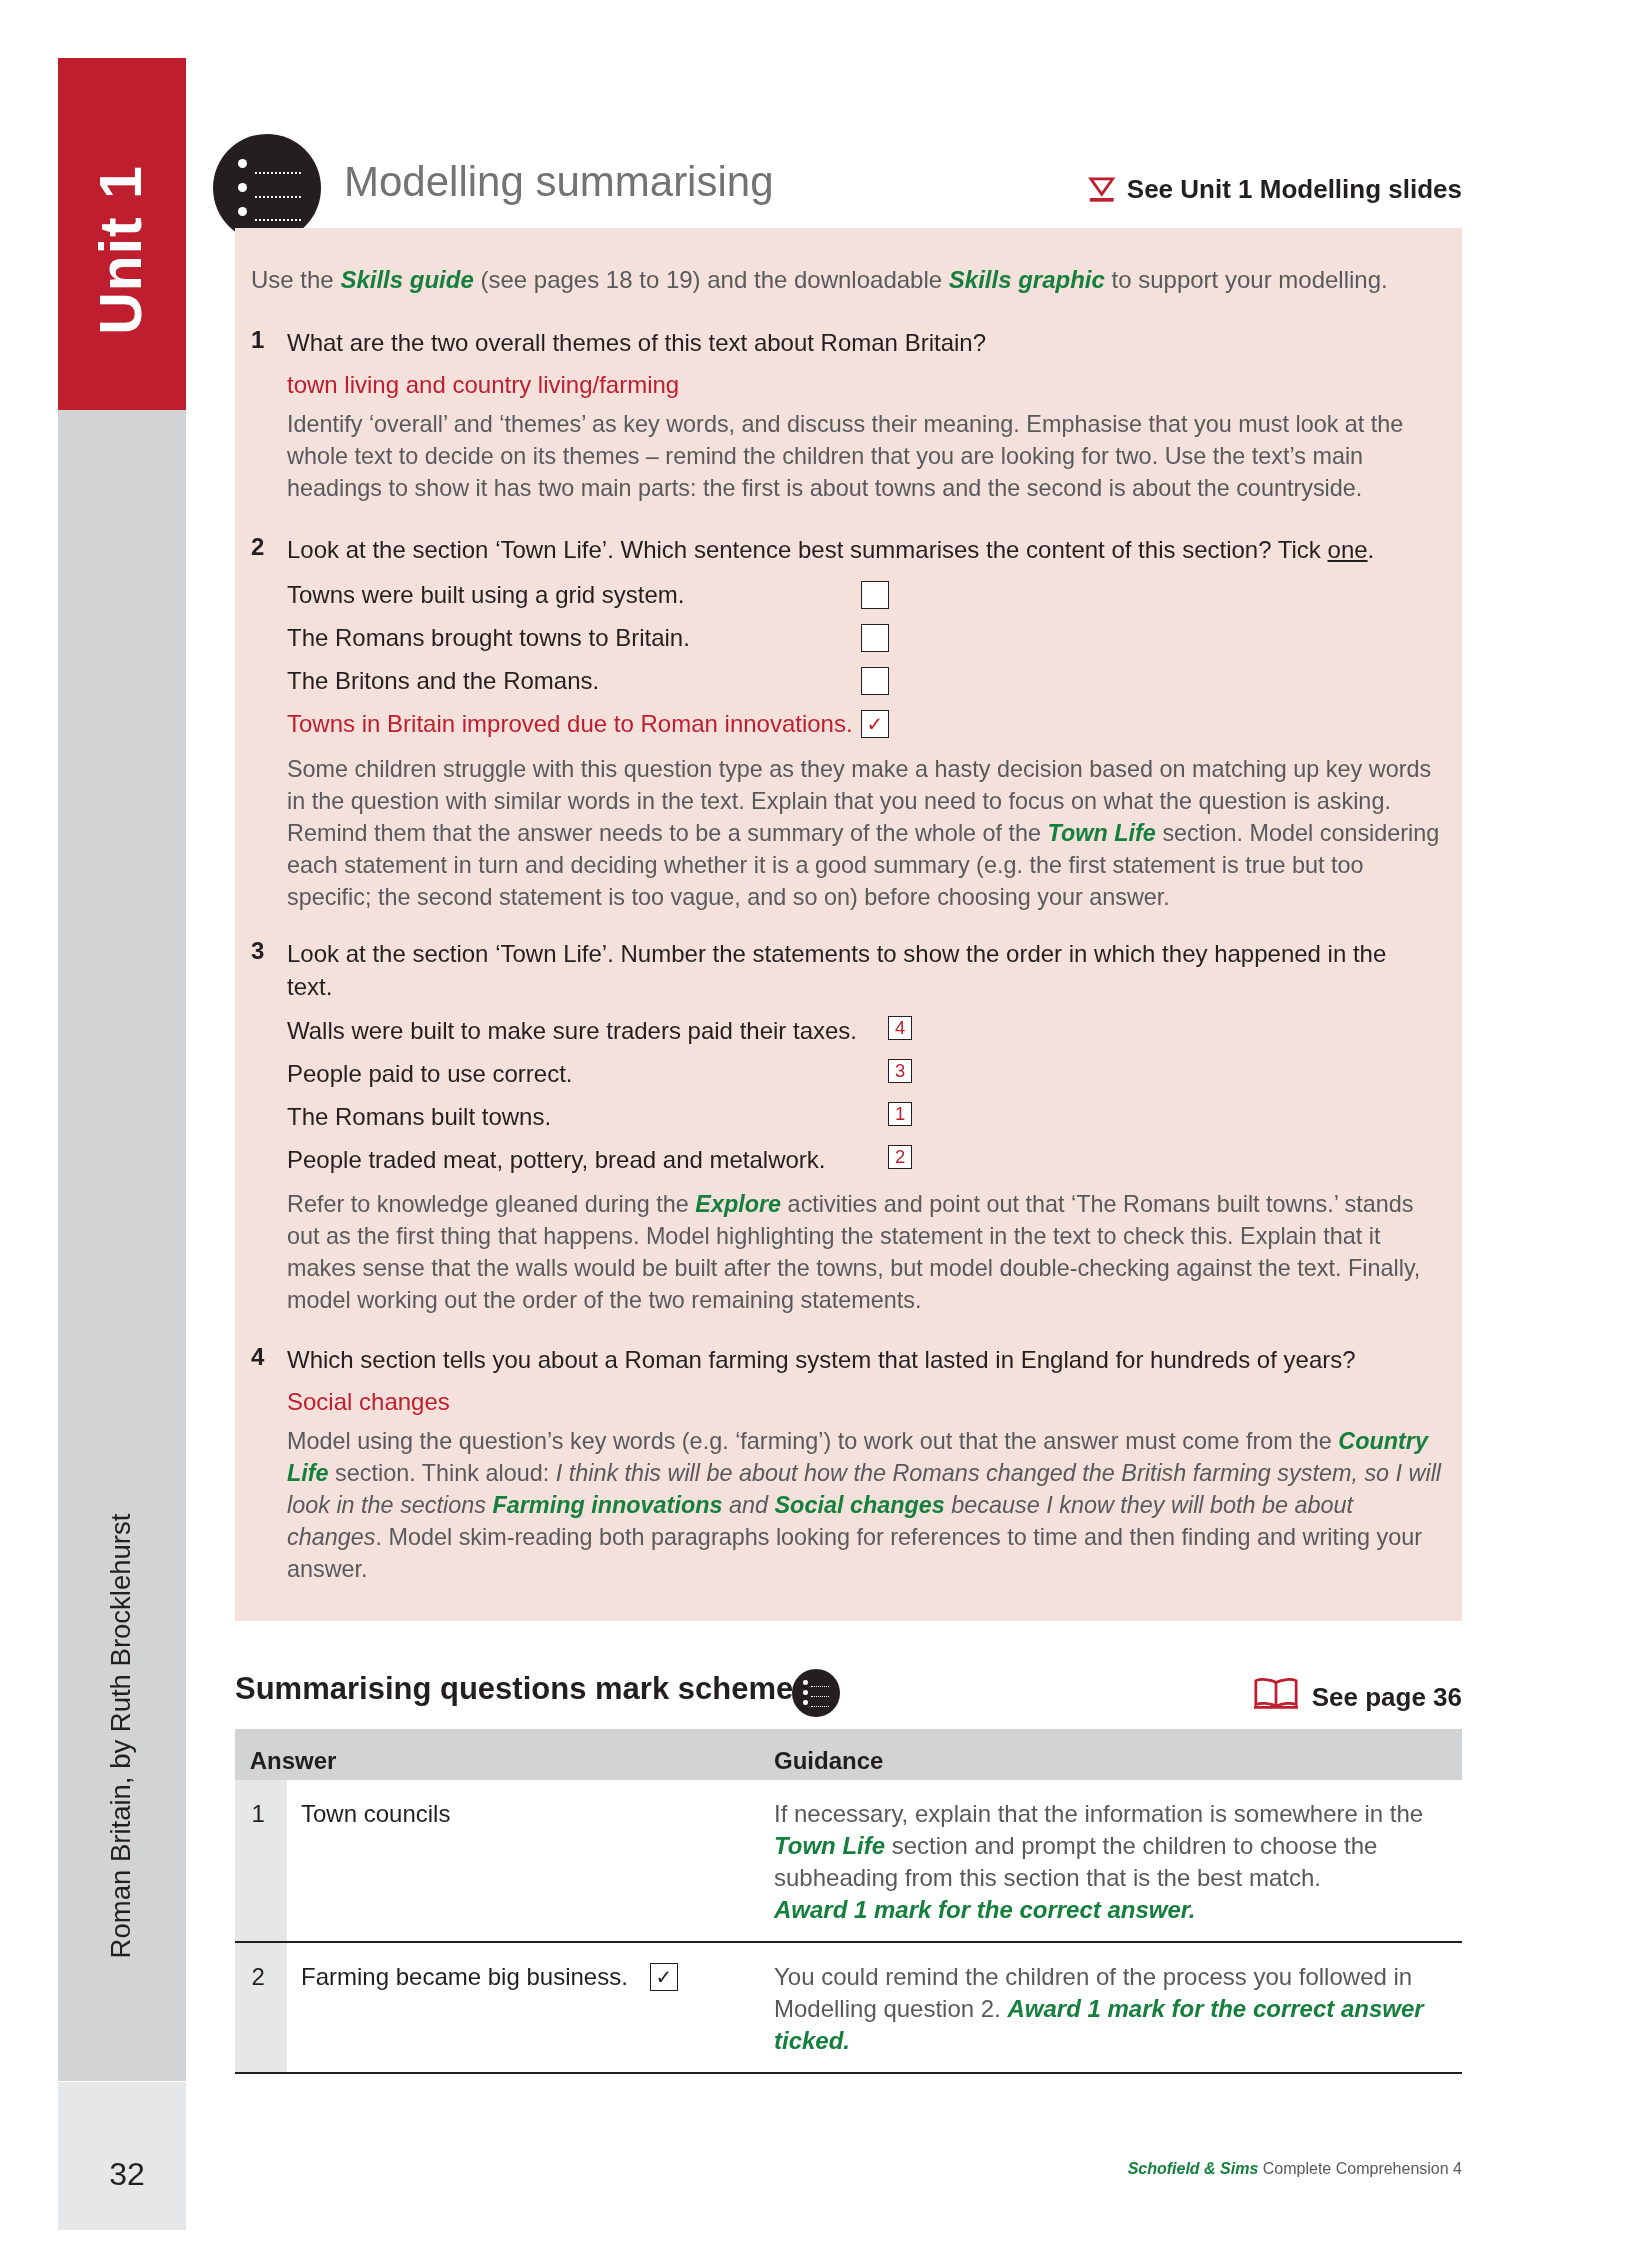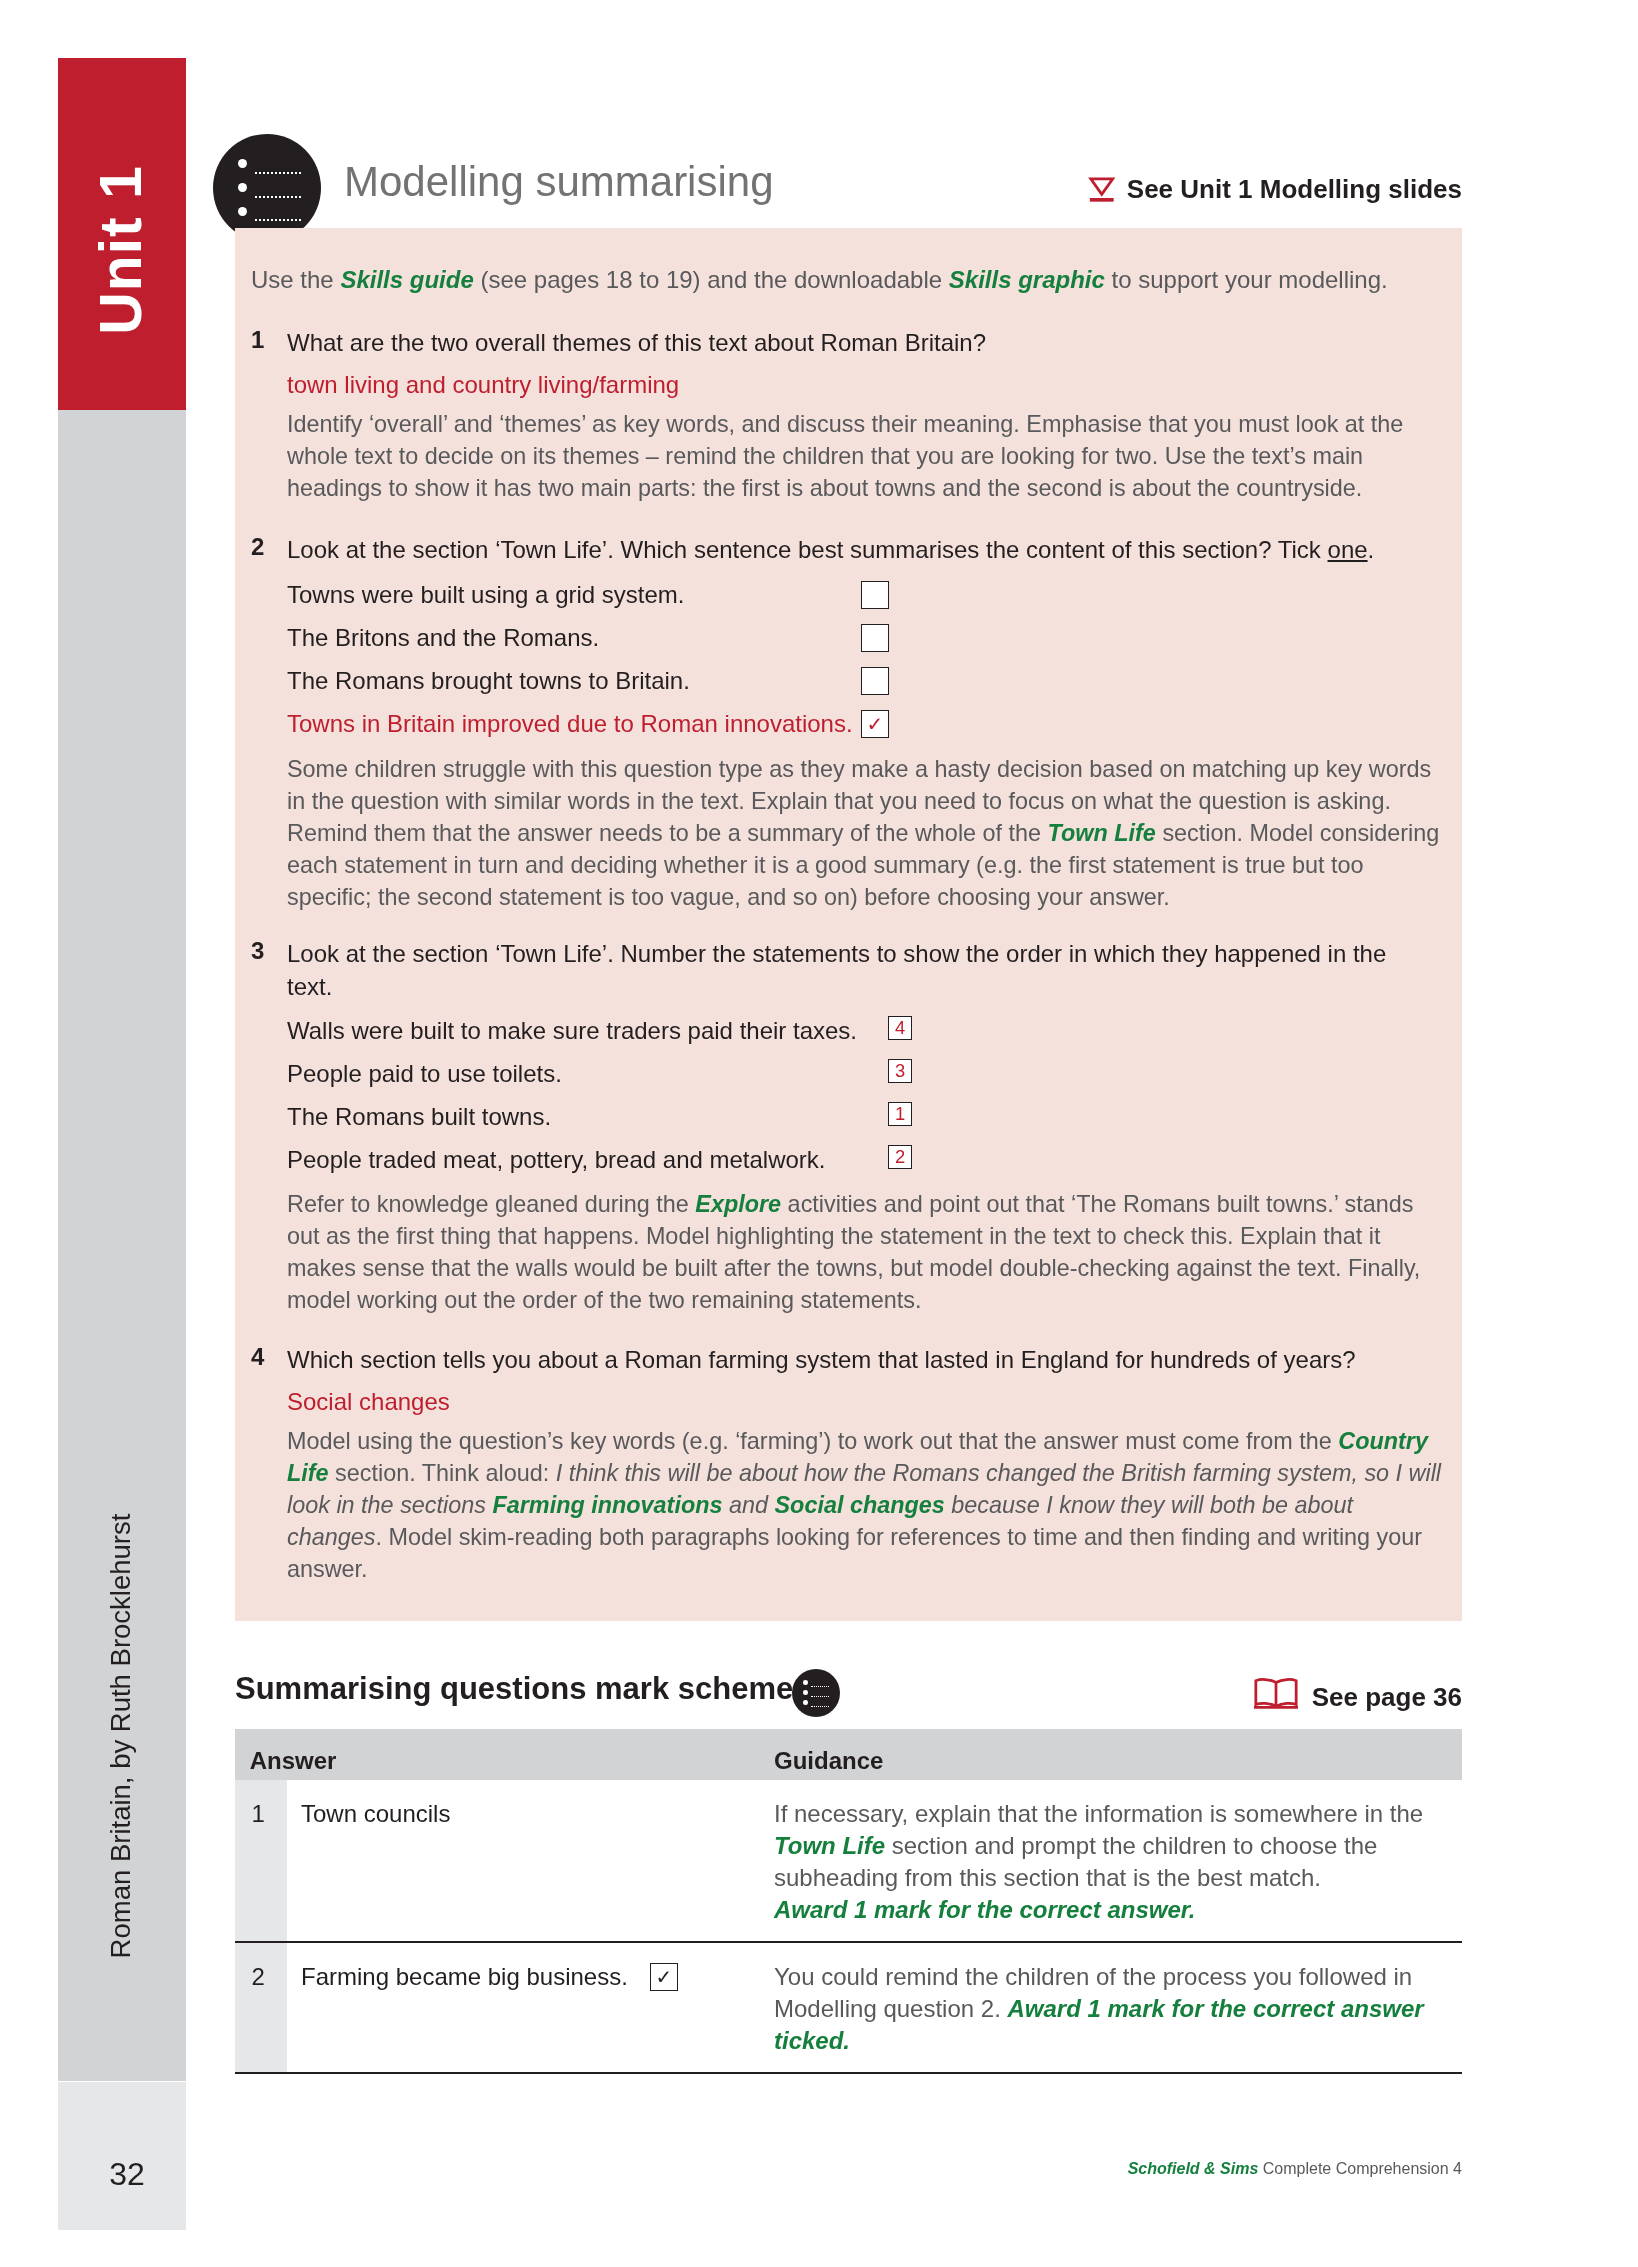--- a/index.html
+++ b/index.html
@@ -82,33 +82,33 @@
   <div class="qtext">What are the two overall themes of this text about Roman Britain?</div>
   <div class="ans">town living and country living/farming</div>
   <div class="note">Identify ‘overall’ and ‘themes’ as key words, and discuss their meaning. Emphasise that you must look at the whole text to decide on its themes – remind the children that you are looking for two. Use the text’s main headings to show it has two main parts: the first is about towns and the second is about the countryside.</div>
 </div>
 
 <div class="q" style="top:533px;">
   <span class="qnum">2</span>
   <div class="qtext"><span>Look at the section ‘Town Life’. Which sentence best summarises the content of this section? Tick </span><u>one</u><span>.</span></div>
   <div style="margin-top:7.3px;">
     <div class="opt"><span>Towns were built using a grid system.</span><span class="box" style="left:574px;"></span></div>
+    <div class="opt"><span>The Romans brought towns to Britain.</span><span class="box" style="left:574px;"></span></div>
     <div class="opt"><span>The Britons and the Romans.</span><span class="box" style="left:574px;"></span></div>
-    <div class="opt"><span>The Romans brought towns to Britain.</span><span class="box" style="left:574px;"></span></div>
     <div class="opt red"><span>Towns in Britain improved due to Roman innovations.</span><span class="box" style="left:574px;">✓</span></div>
   </div>
   <div class="note"><span>Some children struggle with this question type as they make a hasty decision based on matching up key words in the question with similar words in the text. Explain that you need to focus on what the question is asking. Remind them that the answer needs to be a summary of the whole of the </span><span class="b">Town Life</span><span> section. Model considering each statement in turn and deciding whether it is a good summary (e.g. the first statement is true but too specific; the second statement is too vague, and so on) before choosing your answer.</span></div>
 </div>
 
 <div class="q" style="top:937px;">
   <span class="qnum">3</span>
   <div class="qtext" style="width:1120px;">Look at the section ‘Town Life’. Number the statements to show the order in which they happened in the text.</div>
   <div style="margin-top:5.5px;">
     <div class="opt"><span>Walls were built to make sure traders paid their taxes.</span><span class="box numbox" style="left:601px;">4</span></div>
-    <div class="opt"><span>People paid to use toilets.</span><span class="box numbox" style="left:601px;">3</span></div>
+    <div class="opt"><span>People paid to use correct.</span><span class="box numbox" style="left:601px;">3</span></div>
     <div class="opt"><span>The Romans built towns.</span><span class="box numbox" style="left:601px;">1</span></div>
     <div class="opt"><span>People traded meat, pottery, bread and metalwork.</span><span class="box numbox" style="left:601px;">2</span></div>
   </div>
   <div class="note"><span>Refer to knowledge gleaned during the </span><span class="b">Explore</span><span> activities and point out that ‘The Romans built towns.’ stands out as the first thing that happens. Model highlighting the statement in the text to check this. Explain that it makes sense that the walls would be built after the towns, but model double-checking against the text. Finally, model working out the order of the two remaining statements.</span></div>
 </div>
 
 <div class="q" style="top:1343px;">
   <span class="qnum">4</span>
   <div class="qtext">Which section tells you about a Roman farming system that lasted in England for hundreds of years?</div>
   <div class="ans">Social changes</div>

